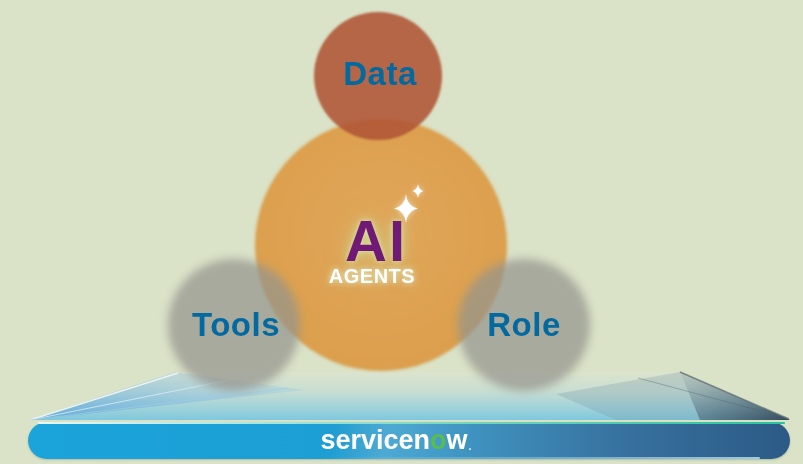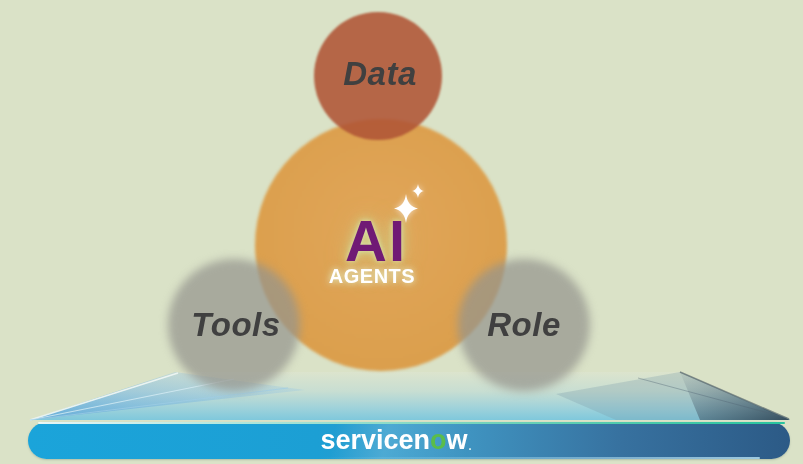--- a/index.html
+++ b/index.html
@@ -22,21 +22,21 @@
   .node-tools{
     left:168px; top:259px; width:132px; height:132px; z-index:3;
     background:rgba(148,148,141,0.72); filter:blur(4px);
   }
   .node-role{
     left:458px; top:259px; width:132px; height:132px; z-index:3;
     background:rgba(148,148,141,0.72); filter:blur(4px);
   }
   .lbl{
     position:absolute; transform:translate(-50%,-50%); z-index:5;
-    font-weight:700; font-style:italic; font-size:33px; color:#404040;
+    font-weight:700; font-size:33px; color:#0369a1;
     white-space:nowrap; letter-spacing:0.5px;
   }
   .lbl-data{left:380px; top:74px;}
   .lbl-tools{left:236px; top:325px;}
   .lbl-role{left:524px; top:325px;}
   .ai-title{
     position:absolute; left:376px; top:240px; transform:translate(-50%,-50%);
     z-index:4; font-size:58px; font-weight:700; letter-spacing:2px;
     color:#701a75;
     text-shadow:0 0 5px rgba(216,228,172,0.95), 0 0 12px rgba(206,221,152,0.85), 0 0 22px rgba(200,215,140,0.6);

